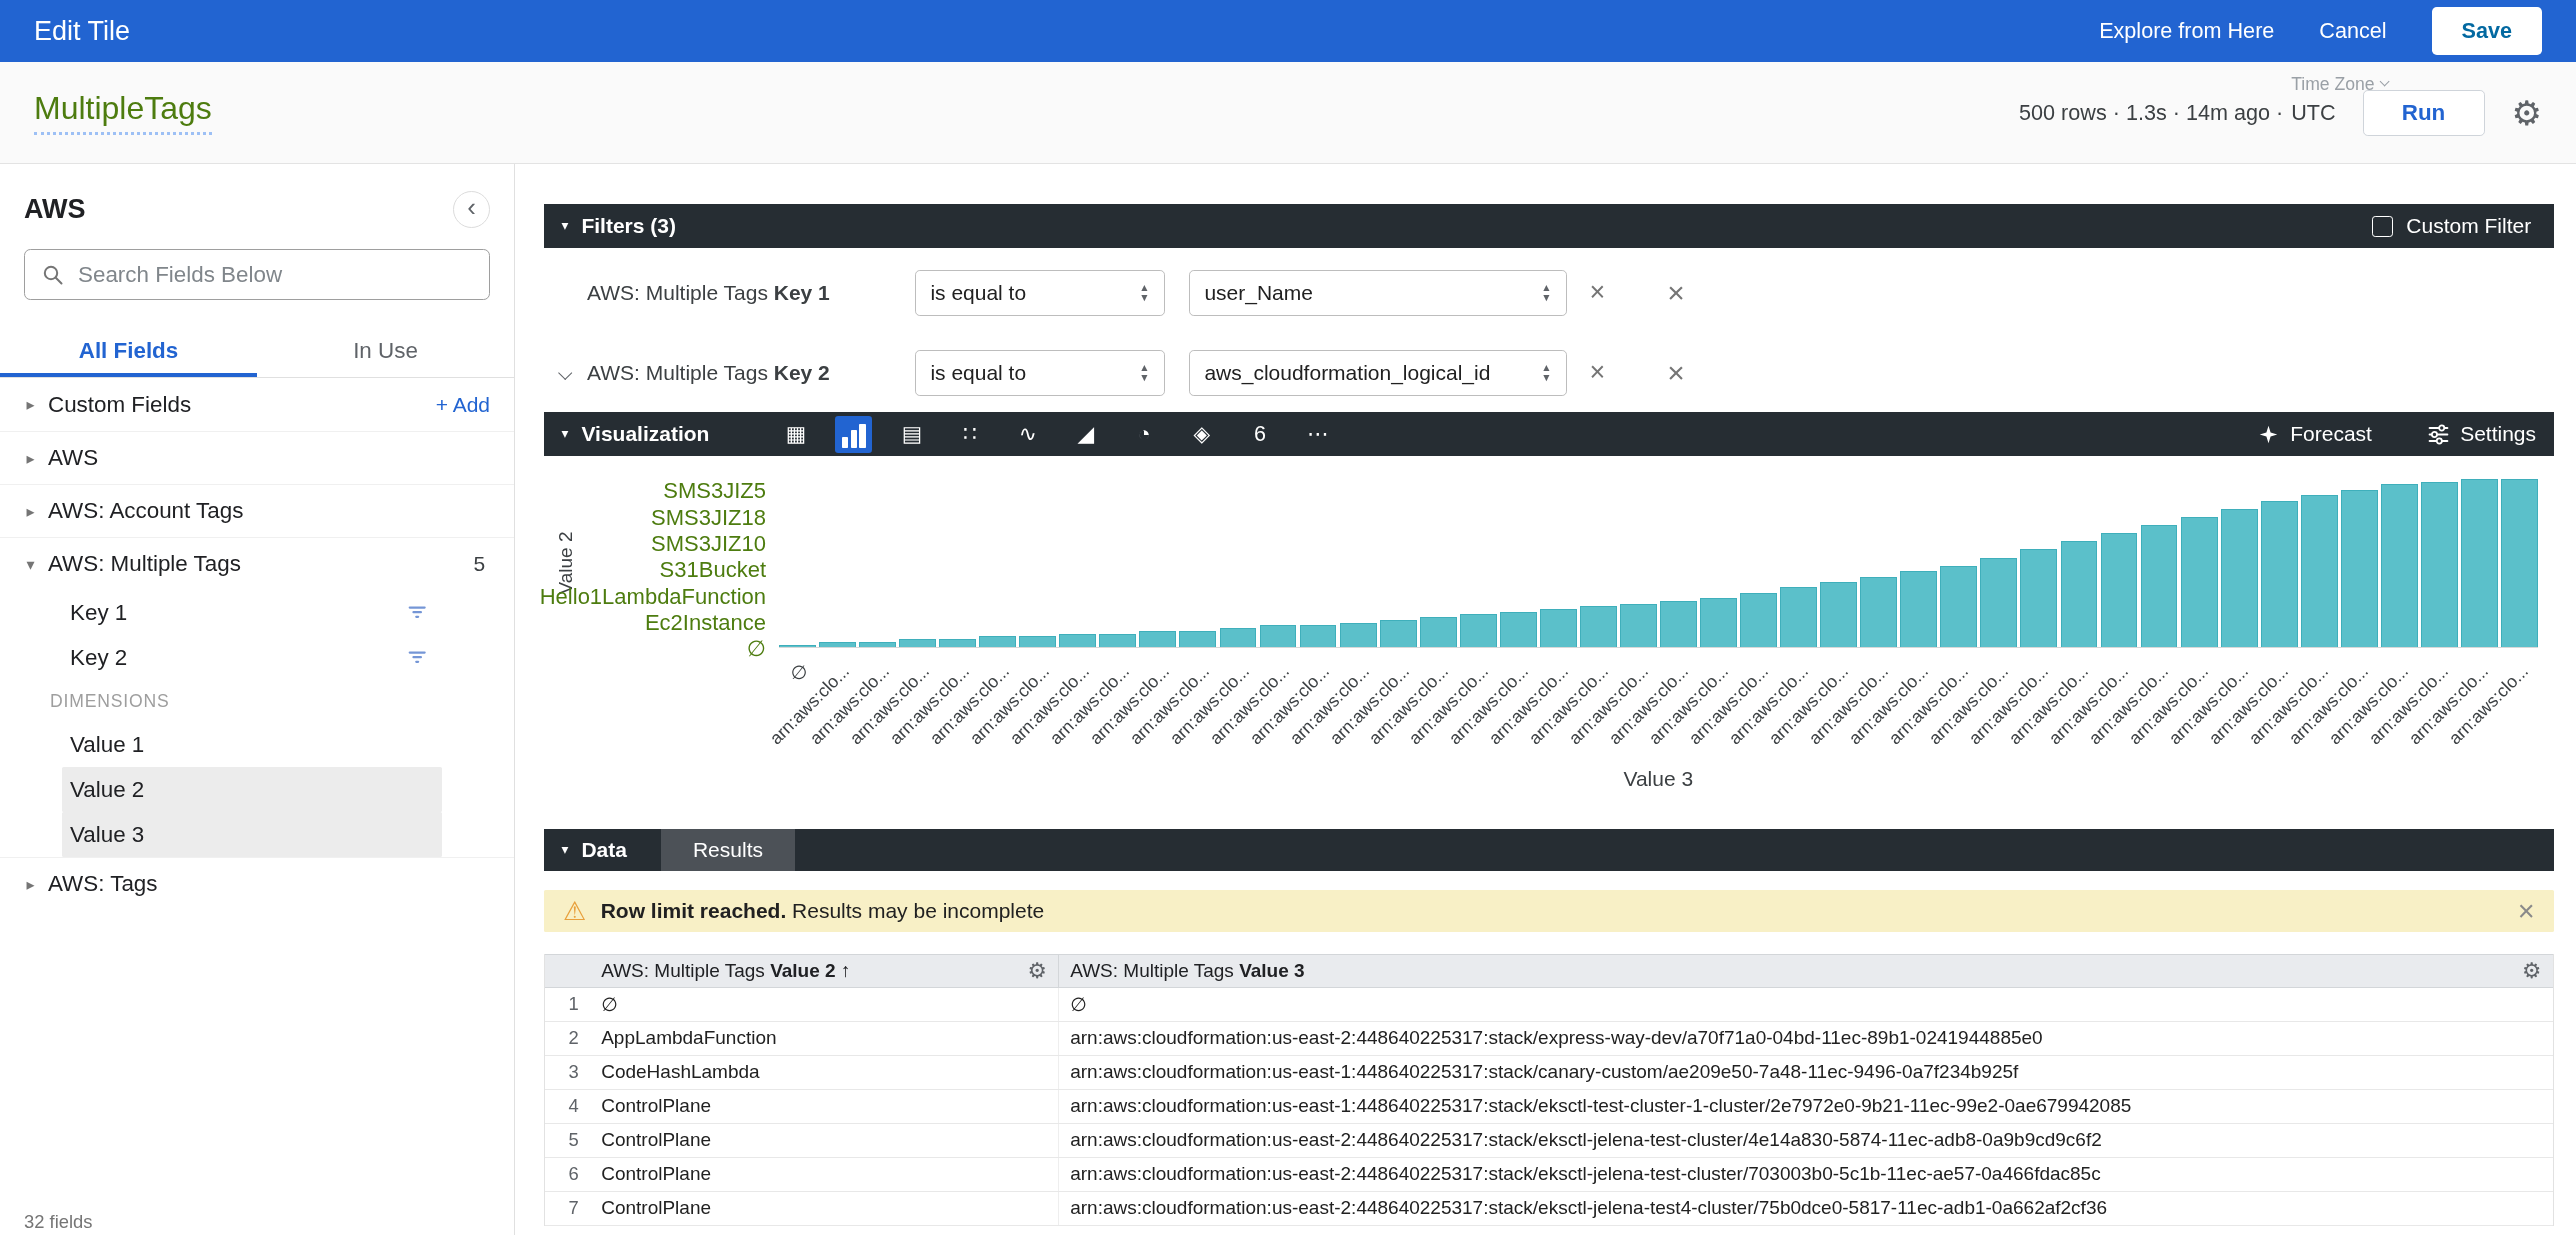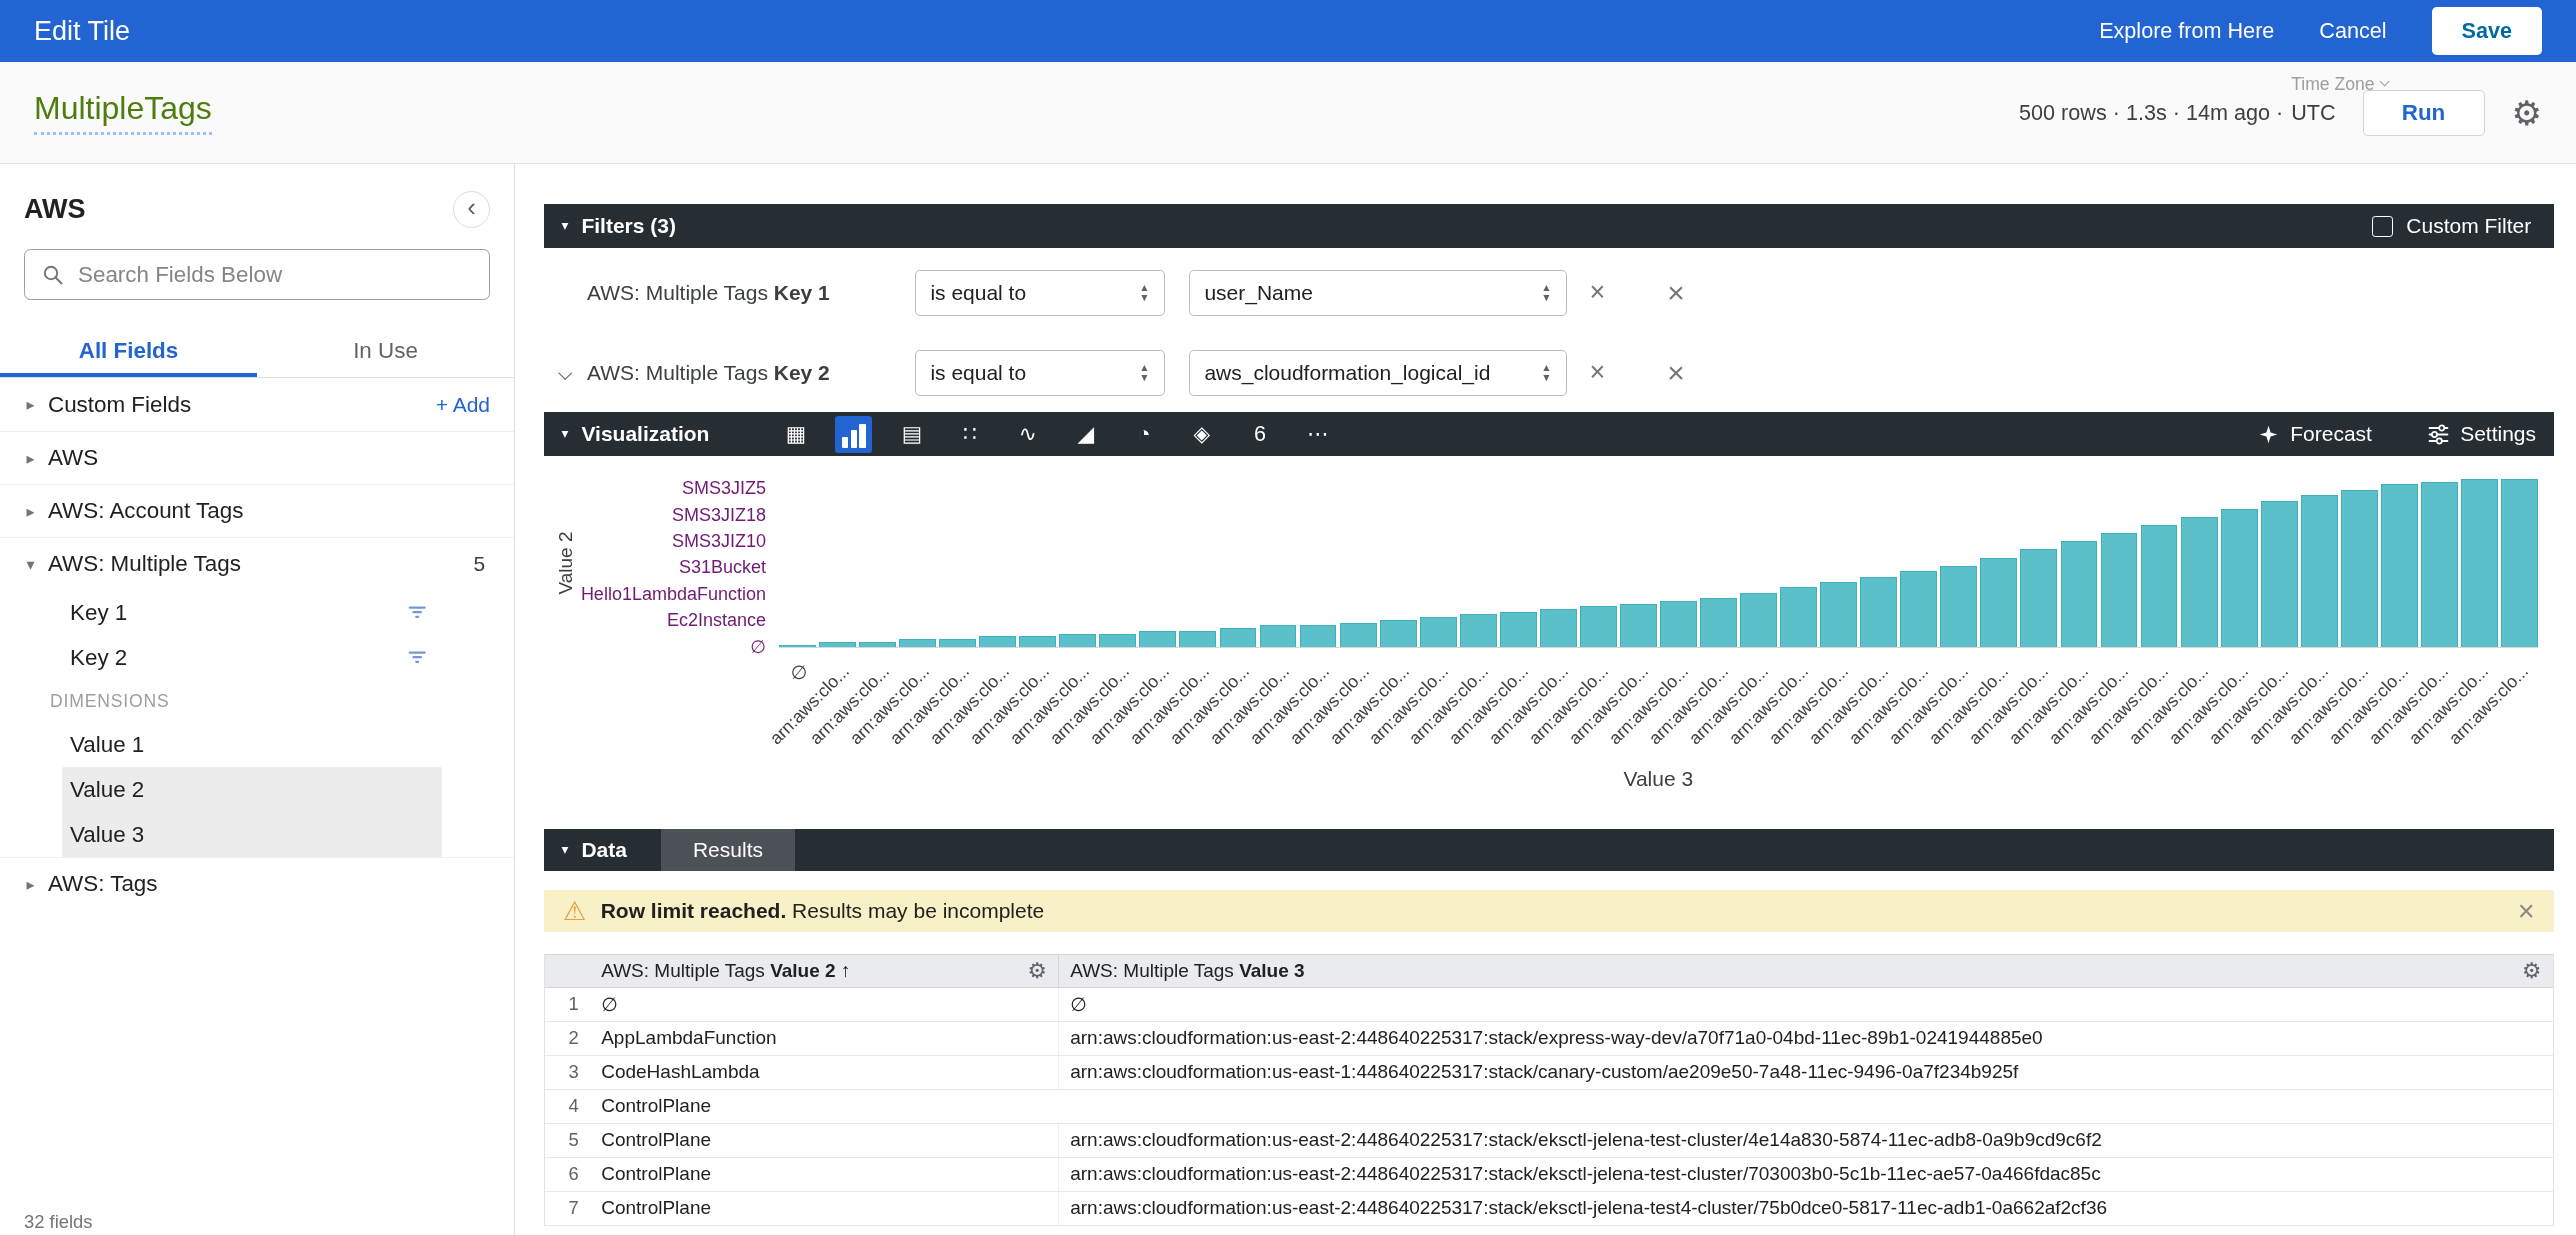--- a/index.html
+++ b/index.html
@@ -77,21 +77,21 @@
 .viz-icon.viz-sel{background:#2264d1}
 .viz-icon.viz-bars{display:flex;align-items:flex-end;gap:2.4px;padding:4.8px 6.4px}
 .viz-icon.viz-bars span{width:6.4px;background:#fff;display:inline-block;border-radius:0.8px}
 .hdr-actions{margin-left:auto;display:flex;gap:56px;align-items:center}
 .hdr-action{display:flex;gap:11.2px;align-items:center;font-size:21px;cursor:pointer}
 
 .chart{height:352px;display:flex;padding:22.4px 16px 0 0;background:#fff}
 .y-title{width:43px;display:flex;align-items:center;justify-content:center;height:170px}
 .y-title span{transform:rotate(-90deg);font-size:19px;color:#3c4043;white-space:nowrap}
 .y-ticks{width:192px;position:relative;height:176px}
-.ytick{position:absolute;right:13px;font-size:18px;color:#701a75;white-space:nowrap}
+.ytick{position:absolute;right:13px;font-size:22px;color:#4d7c0f;white-space:nowrap}
 .plot{flex:1;display:flex;flex-direction:column}
 .bars{height:170px;display:flex;align-items:flex-end;gap:3.2px;border-bottom:0.8px solid #d8d8d8}
 .bar{flex:1;background:#5bc0ca;border:0.8px solid #3fafbb;border-bottom:none}
 .x-area{position:relative;height:117px}
 .xlab{position:absolute;top:13px;white-space:nowrap;font-size:17.6px;color:#3c4043;transform:translateX(-100%) rotate(-45deg);transform-origin:100% 0}
 .xlab.xfirst{transform:translateX(-50%);font-size:19px}
 .x-title{text-align:center;font-size:21px;color:#3c4043;margin-top:1.6px}
 
 
 .data-section{margin-top:21px}
@@ -476,20 +476,21 @@
               <span class="c2">arn:aws:cloudformation:us-east-2:448640225317:stack/express-way-dev/a70f71a0-04bd-11ec-89b1-0241944885e0</span>
             </div>
             <div class="tr">
               <span class="gut">3</span>
               <span class="c1">CodeHashLambda</span>
               <span class="c2">arn:aws:cloudformation:us-east-1:448640225317:stack/canary-custom/ae209e50-7a48-11ec-9496-0a7f234b925f</span>
             </div>
             <div class="tr">
               <span class="gut">4</span>
               <span class="c1">ControlPlane</span>
+              <span class="c2">arn:aws:cloudformation:us-east-1:448640225317:stack/eksctl-test-cluster-1-cluster/2e7972e0-9b21-11ec-99e2-0ae679942085</span>
             </div>
             <div class="tr">
               <span class="gut">5</span>
               <span class="c1">ControlPlane</span>
               <span class="c2">arn:aws:cloudformation:us-east-2:448640225317:stack/eksctl-jelena-test-cluster/4e14a830-5874-11ec-adb8-0a9b9cd9c6f2</span>
             </div>
             <div class="tr">
               <span class="gut">6</span>
               <span class="c1">ControlPlane</span>
               <span class="c2">arn:aws:cloudformation:us-east-2:448640225317:stack/eksctl-jelena-test-cluster/703003b0-5c1b-11ec-ae57-0a466fdac85c</span>

